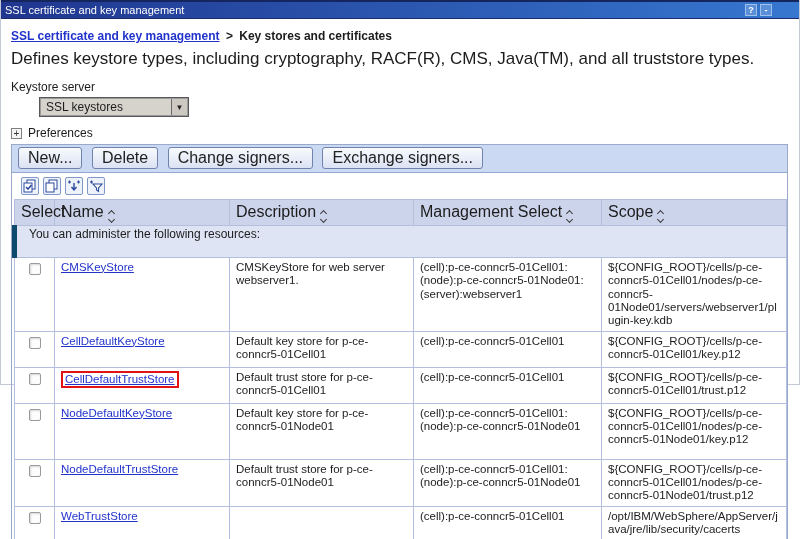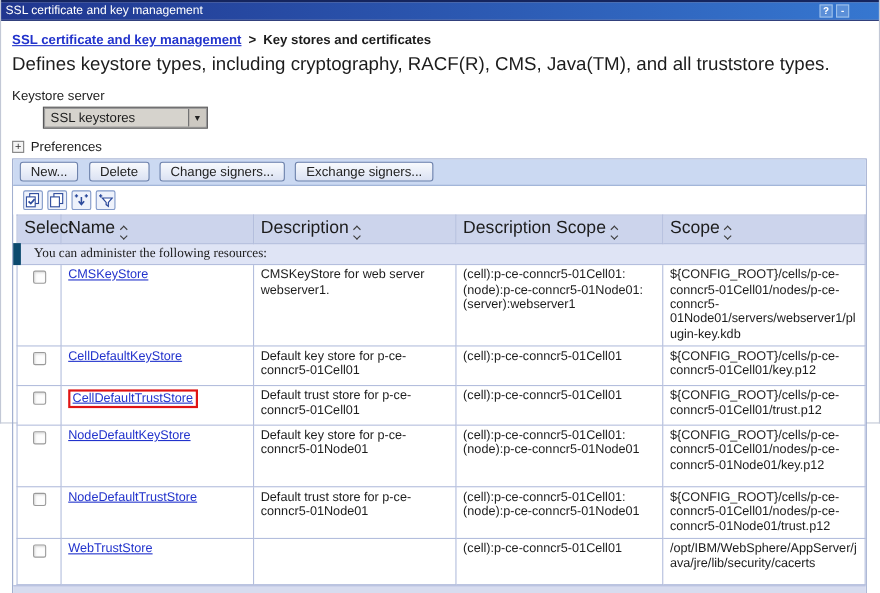--- a/index.html
+++ b/index.html
@@ -35,37 +35,37 @@
             color:#222; display:flex; align-items:center; justify-content:center; }
 
   .prefs { margin-top:9px; font-size:12px; display:flex; align-items:center; gap:6px;
            cursor:pointer; }
   .expander { width:11px; height:11px; border:1px solid #808080; background:#f4f4f4;
               font-size:10px; line-height:9px; text-align:center; color:#333; }
 
   
   .block { margin-top:4px; width:777px; border:1px solid #9aa8cc; }
   .btnbar { background:#cbd9f2; border-bottom:1px solid #93a9d2; padding:2px 4px 3px 6px; }
-  .btnbar button { font-family:"Liberation Sans",sans-serif; font-size:12px; color:#222;
+  .btnbar button { font-family:"Liberation Sans",sans-serif; font-size:16px; color:#222;
             background:linear-gradient(#f8fafd,#dbe2f3); border:1px solid #6f83ac;
             border-radius:3px; padding:1px 9px; margin-right:5px; cursor:pointer; }
   .iconbar { background:#fff; padding:4px 0 4px 9px; display:flex; gap:4px; }
   .icon-btn { width:18px; height:18px; border:1px solid #8098c8; background:#eef2fb;
             border-radius:2px; display:flex; align-items:center; justify-content:center;
             cursor:pointer; }
   .icon-btn svg { display:block; }
 
   table { border-collapse:collapse; width:100%; table-layout:fixed; font-size:11.5px; }
   col.c0{width:40px;} col.c1{width:175px;} col.c2{width:184px;} col.c3{width:188px;}
   th, td { border:1px solid #b4bedd; vertical-align:top; text-align:left;
            padding:3px 6px; line-height:1.16; overflow-wrap:break-word; }
   thead th { background:#ccd4ec; font-weight:normal; font-size:16px; padding:3px 6px;
              white-space:nowrap; }
-  .caption-row td { background:#dfe4f5; border-left:7px solid #0c4a6e;
-             border-right:1px solid #b4bedd; font-size:12px; padding:2px 6px 3px 12px;font-family:Liberation Serif, serif; }
+  .caption-row td { background:#dfe4f5; border-left:5px solid #0c4a6e;
+             border-right:1px solid #b4bedd; font-size:12px; padding:2px 6px 15px 12px; }
   tbody td { background:#fff; }
   tbody tr:nth-child(2) td { height:62px; }
   tbody tr:nth-child(3) td { height:36px; }
   tbody tr:nth-child(4) td { height:36px; }
   tbody tr:nth-child(5) td { height:56px; }
   tbody tr:nth-child(6) td { height:44px; }
   tbody tr:nth-child(7) td { height:42px; }
   td.c-sel { text-align:center; padding-top:5px; }
   .cb { display:inline-block; width:12px; height:12px; border:1px solid #9a9a9a;
         border-radius:2px; background:#fdfdfd; box-shadow:inset 1px 1px 2px #d8d8d8;
@@ -168,21 +168,21 @@
           <tr>
             <th>Select</th>
             <th><span>Name</span><span class="sort">
                   <i class="up"></i>
                   <i class="dn"></i>
                 </span></th>
             <th><span>Description</span><span class="sort">
                   <i class="up"></i>
                   <i class="dn"></i>
                 </span></th>
-            <th><span>Description Scope</span><span class="sort">
+            <th><span>Management Select</span><span class="sort">
                   <i class="up"></i>
                   <i class="dn"></i>
                 </span></th>
             <th><span>Scope</span><span class="sort">
                   <i class="up"></i>
                   <i class="dn"></i>
                 </span></th>
           </tr>
         </thead>
         <tbody>

